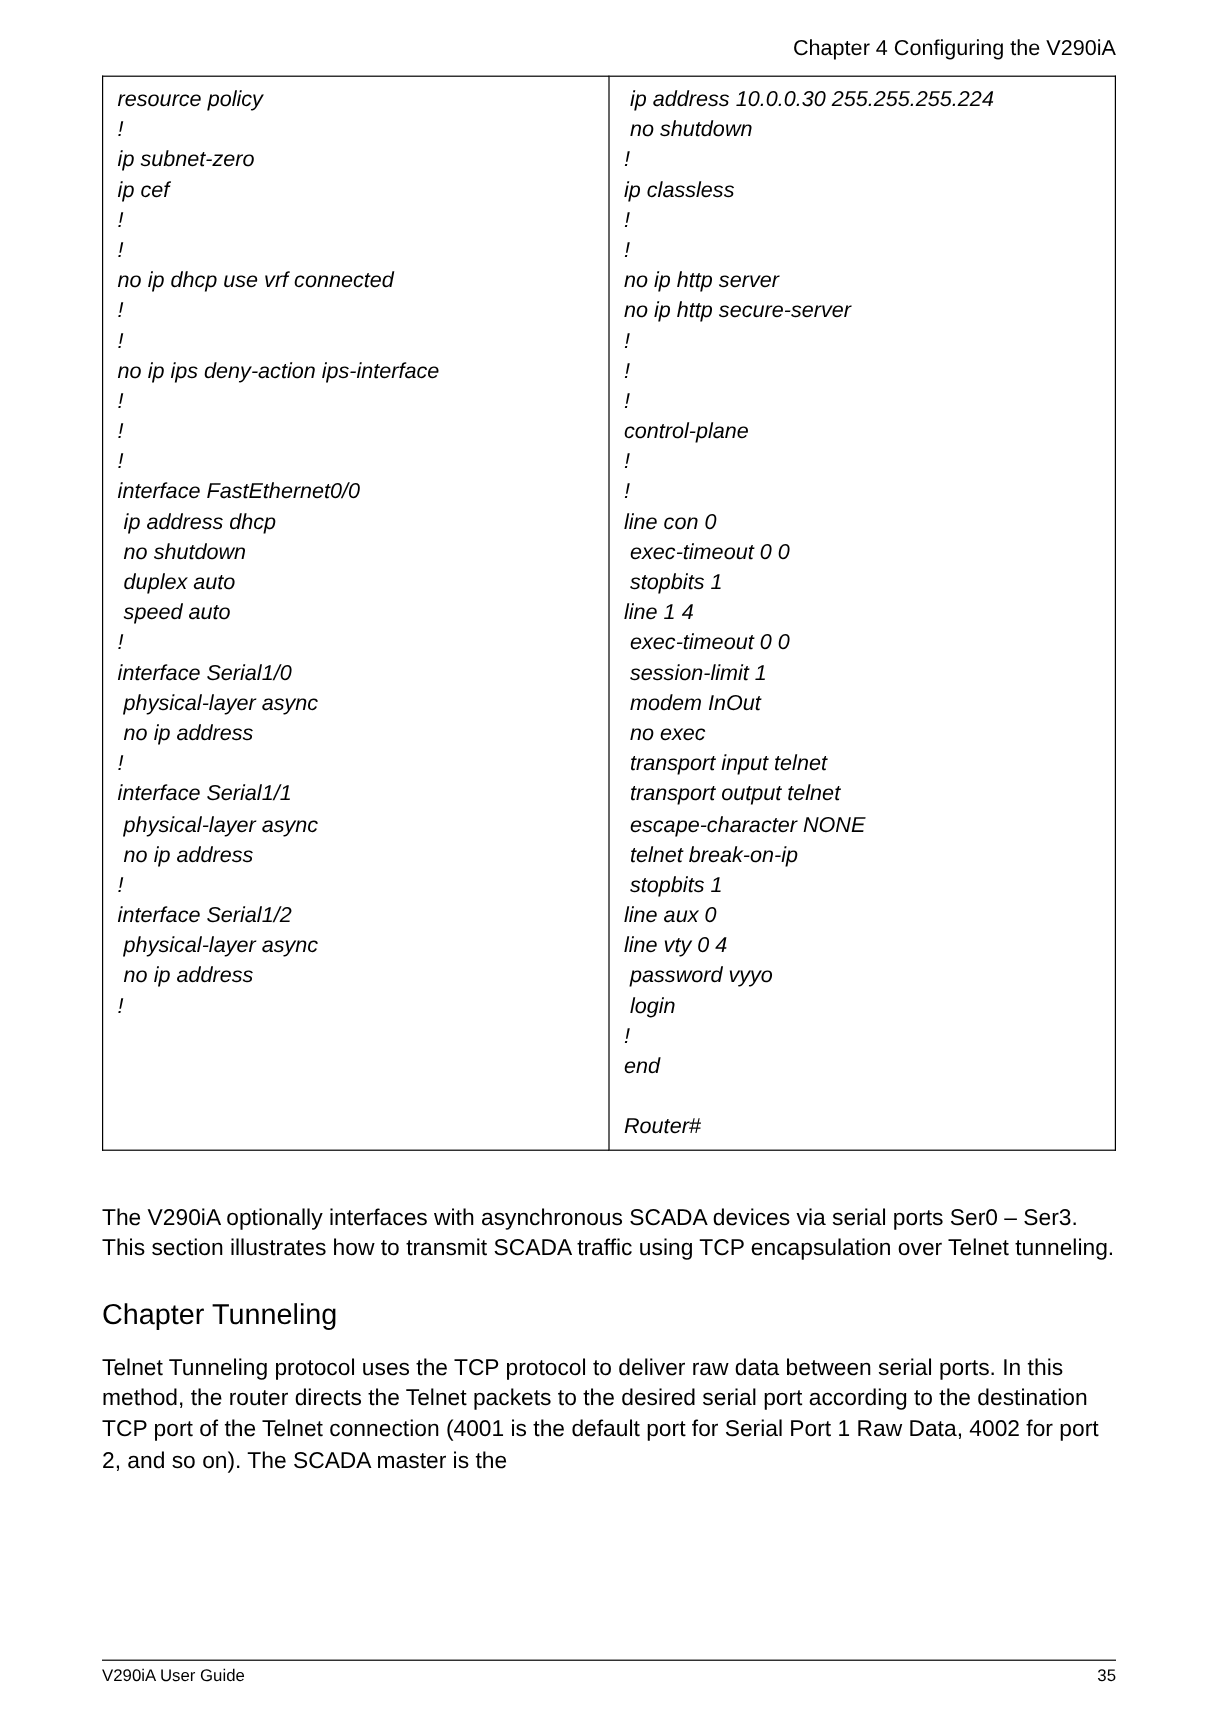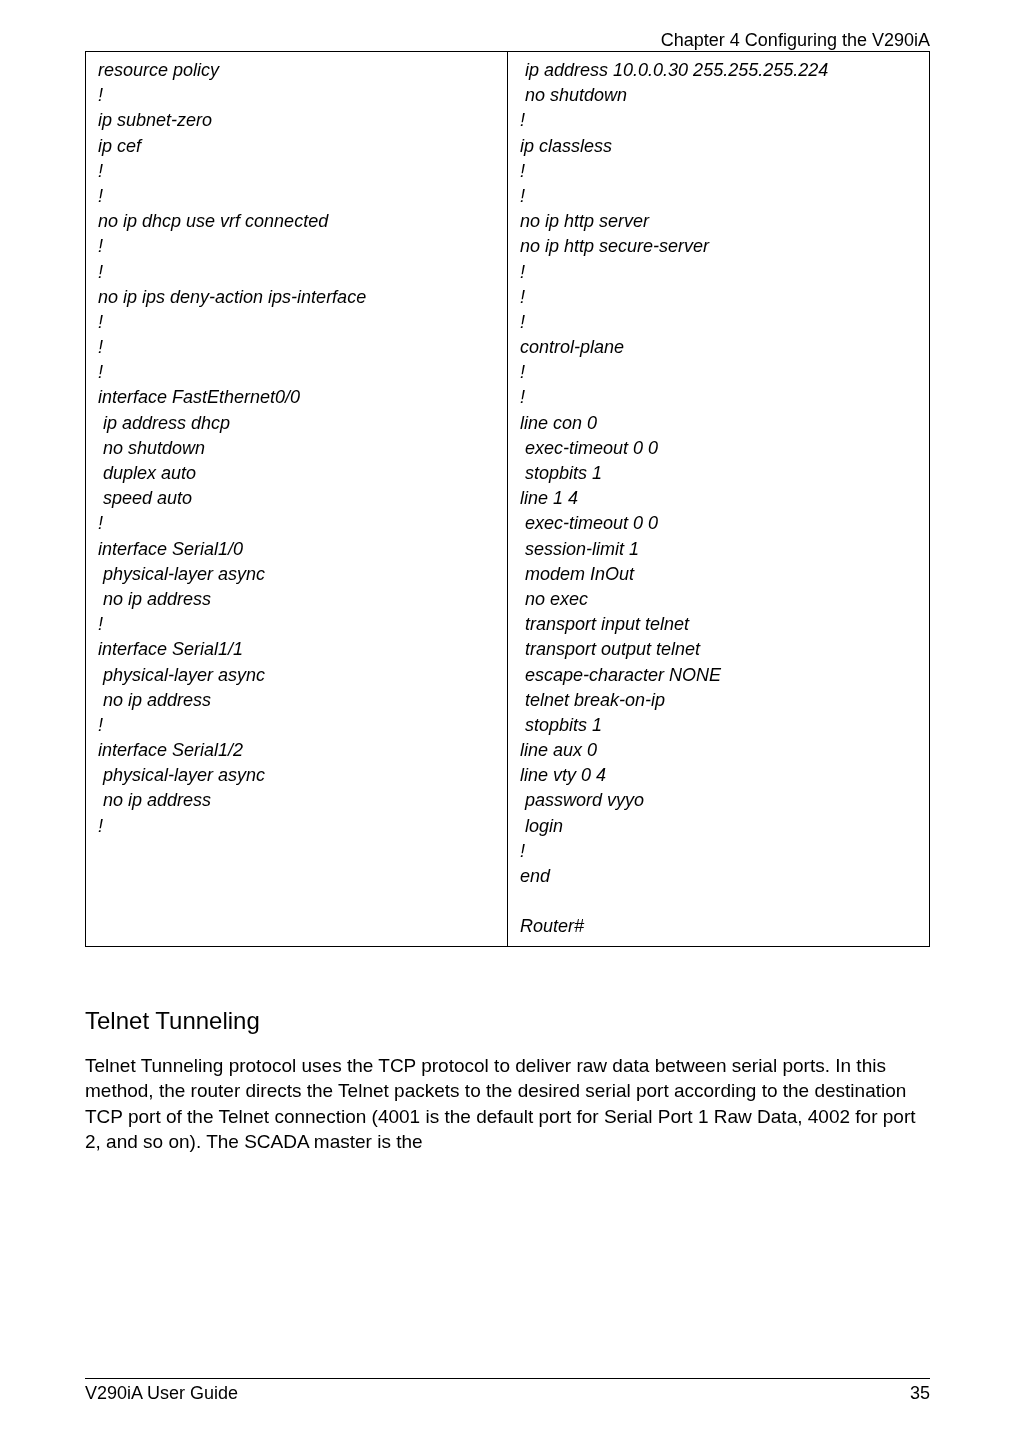--- a/index.html
+++ b/index.html
@@ -1,24 +1,24 @@
 <!DOCTYPE html>
 <html><head>
 <meta charset="utf-8">
 <style>
   * { box-sizing: border-box; margin: 0; padding: 0; }
   html, body { width: 1015px; height: 1440px; background: #fff; font-family: Arial, Helvetica, sans-serif; color: #000; }
   .page { width: 1015px; height: 1440px; position: relative; padding: 30px 85px 0 85px; }
-  .chapter-header { text-align: right; font-family: "Trebuchet MS", Arial, sans-serif; font-size: 18px; }
-  .config-table { width: 100%; border-collapse: collapse; margin-bottom: 60px; }
+  .chapter-header { text-align: right; font-family: "Trebuchet MS", Arial, sans-serif; font-size: 18px; margin-bottom: 12px; }
+  .config-table { width: 100%; border-collapse: collapse; margin-bottom: 44px; }
   .config-table td { border: 1px solid #000; vertical-align: top; padding: 6px 12px 6px 12px; width: 50%; font-family: Arial, sans-serif; font-size: 18px; font-style: italic; line-height: 1.4; white-space: pre; }
   h1 { font-family: Arial, sans-serif; font-size: 28px; font-weight: bold; margin-left: -40px; margin-bottom: 24px; }
   h2 { font-family: Arial, sans-serif; font-size: 24px; font-weight: normal; margin-bottom: 18px; }
   .body-text { font-family: Arial, sans-serif; font-size: 19px; line-height: 1.35; margin-bottom: 28px; }
-  .footer { position: absolute; bottom: 36px; left: 85px; right: 85px; border-top: 1.5px solid #000; padding-top: 4px; font-family: "Trebuchet MS", Arial, sans-serif; font-size: 18px; display: flex; justify-content: space-between; }
+  .footer { position: absolute; bottom: 36px; left: 85px; right: 85px; border-top: 1.5px solid #000; padding-top: 4px; font-family: "Trebuchet MS", Arial, sans-serif; font-size: 14px; display: flex; justify-content: space-between; }
 </style>
 </head>
 <body>
 
 <div class="page">
 
   <div class="chapter-header">Chapter 4  Configuring the V290iA</div>
 
   <table class="config-table">
     <tbody>
@@ -87,22 +87,23 @@
  login
 !
 end
 
 Router#</td>
     </tr>
   </tbody>
     </table>
 
 
+  <p class="body-text">The V290iA optionally interfaces with asynchronous SCADA devices via serial ports Ser0 – Ser3. This section illustrates how to transmit SCADA traffic using TCP encapsulation over Telnet tunneling.</p>
 
-  <h2>Telnet Tunneling</h2>
+  <h2>Chapter Tunneling</h2>
 
   <p class="body-text">Telnet Tunneling protocol uses the TCP protocol to deliver raw data between serial ports. In this method, the router directs the Telnet packets to the desired serial port according to the destination TCP port of the Telnet connection (4001 is the default port for Serial Port 1 Raw Data, 4002 for port 2, and so on). The SCADA master is the</p>
 
   <div class="footer">
     <span>V290iA User Guide</span>
     <span>35</span>
   </div>
 
 </div>
 

